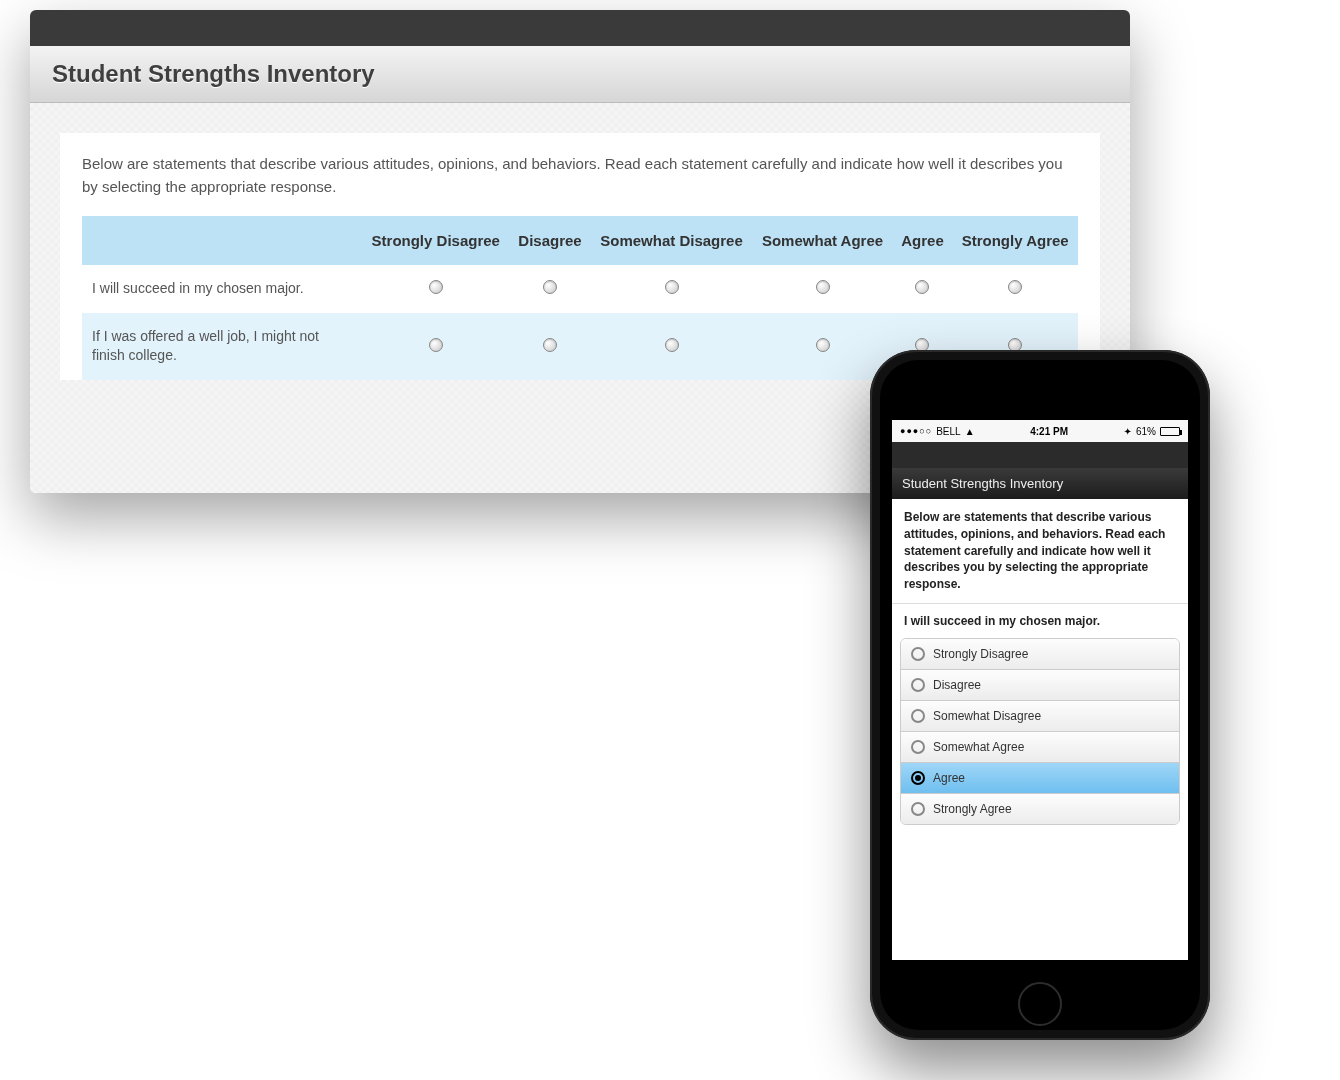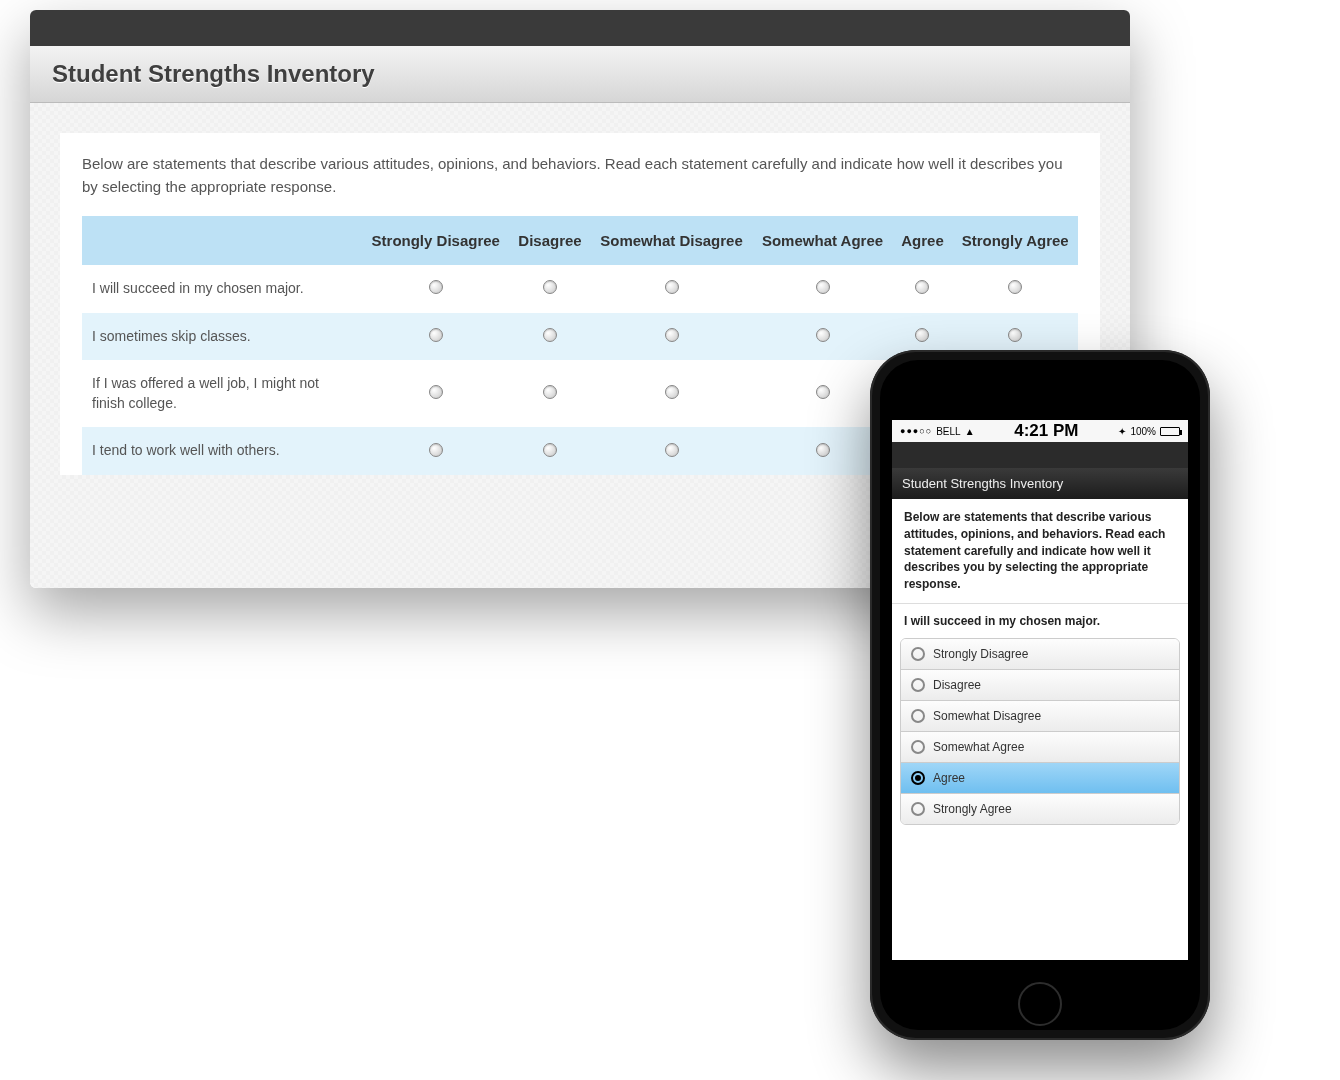--- a/index.html
+++ b/index.html
@@ -86,21 +86,21 @@
       border-radius: 46px;
       padding: 10px;
       box-shadow: 0 30px 60px rgba(0,0,0,0.45), inset 0 0 0 2px #2a2a2a;
     }
     .phone-inner { background: #000; border-radius: 38px; width: 100%; height: 100%; padding: 60px 12px 70px; position: relative; }
     .phone-speaker { position: absolute; top: 28px; left: 50%; transform: translateX(-50%); width: 50px; height: 6px; background: #2d2d2d; border-radius: 3px; }
     .phone-home { position: absolute; bottom: 14px; left: 50%; transform: translateX(-50%); width: 44px; height: 44px; border: 2px solid #2d2d2d; border-radius: 50%; }
     .phone-screen { background: #fff; width: 100%; height: 100%; overflow: hidden; display: flex; flex-direction: column; }
     .status-bar { background: #f7f7f7; height: 22px; font-size: 10px; display: flex; align-items: center; justify-content: space-between; padding: 0 8px; color: #000; }
     .status-left, .status-right { display: flex; align-items: center; gap: 4px; }
-    .status-center { font-weight: 600; font-size: 17px; }
+    .status-center { font-weight: 600; font-size: 10px; }
     .phone-darkbar { background: #2b2b2b; height: 26px; }
     .phone-titlebar { background: linear-gradient(#3a3a3a,#1c1c1c); color: #eee; font-size: 13px; padding: 8px 10px; }
     .phone-content { flex: 1; overflow: hidden; font-size: 12px; }
     .phone-instructions { font-weight: bold; padding: 10px 12px; line-height: 1.4; color: #222; border-bottom: 1px solid #ddd; }
     .phone-question { font-weight: bold; padding: 10px 12px 6px; color: #222; }
     .phone-options { margin: 4px 8px 0; border: 1px solid #ccc; border-radius: 6px; overflow: hidden; }
     .phone-option {
       display: flex; align-items: center; gap: 8px;
       padding: 8px 10px;
       background: linear-gradient(#fdfdfd,#ececec);
@@ -145,39 +145,21 @@
             <tr>
               <td>I will succeed in my chosen major.</td>
               <td class="radio-cell"><span class="radio-circle"></span></td>
               <td class="radio-cell"><span class="radio-circle"></span></td>
               <td class="radio-cell"><span class="radio-circle"></span></td>
               <td class="radio-cell"><span class="radio-circle"></span></td>
               <td class="radio-cell"><span class="radio-circle"></span></td>
               <td class="radio-cell"><span class="radio-circle"></span></td>
             </tr>
             <tr>
-              <td>I sometimes skip classes.</td>
-              <td class="radio-cell"><span class="radio-circle"></span></td>
-              <td class="radio-cell"><span class="radio-circle"></span></td>
-              <td class="radio-cell"><span class="radio-circle"></span></td>
-              <td class="radio-cell"><span class="radio-circle"></span></td>
-              <td class="radio-cell"><span class="radio-circle"></span></td>
-              <td class="radio-cell"><span class="radio-circle"></span></td>
-            </tr>
-            <tr>
               <td>If I was offered a well job, I might not finish college.</td>
-              <td class="radio-cell"><span class="radio-circle"></span></td>
-              <td class="radio-cell"><span class="radio-circle"></span></td>
-              <td class="radio-cell"><span class="radio-circle"></span></td>
-              <td class="radio-cell"><span class="radio-circle"></span></td>
-              <td class="radio-cell"><span class="radio-circle"></span></td>
-              <td class="radio-cell"><span class="radio-circle"></span></td>
-            </tr>
-            <tr>
-              <td>I tend to work well with others.</td>
               <td class="radio-cell"><span class="radio-circle"></span></td>
               <td class="radio-cell"><span class="radio-circle"></span></td>
               <td class="radio-cell"><span class="radio-circle"></span></td>
               <td class="radio-cell"><span class="radio-circle"></span></td>
               <td class="radio-cell"><span class="radio-circle"></span></td>
               <td class="radio-cell"><span class="radio-circle"></span></td>
             </tr>
           </tbody>
       </table>
     </div>
@@ -193,21 +175,21 @@
     <div class="phone-screen">
       <div class="status-bar">
         <div class="status-left">
           <span class="signal-dots">●●●○○</span>
           <span>BELL</span>
           <span class="wifi-icon">▲</span>
         </div>
         <div class="status-center">4:21 PM</div>
         <div class="status-right">
           <span class="bt-icon">✦</span>
-          <span>100%</span>
+          <span>61%</span>
           <span class="battery"><span class="battery-fill"></span></span>
         </div>
       </div>
       <div class="phone-darkbar"></div>
       <div class="phone-titlebar">Student Strengths Inventory</div>
       <div class="phone-content">
         <div class="phone-instructions">Below are statements that describe various attitudes, opinions, and behaviors. Read each statement carefully and indicate how well it describes you by selecting the appropriate response.</div>
         <div class="phone-question">I will succeed in my chosen major.</div>
         <div class="phone-options" id="phone-options">
             <div class="phone-option">

